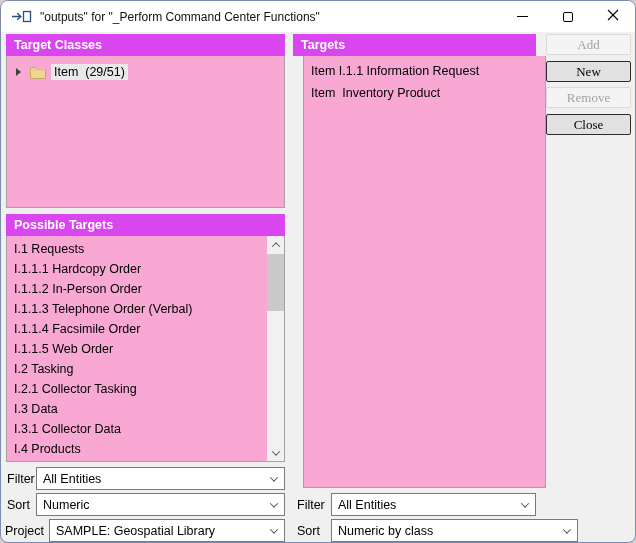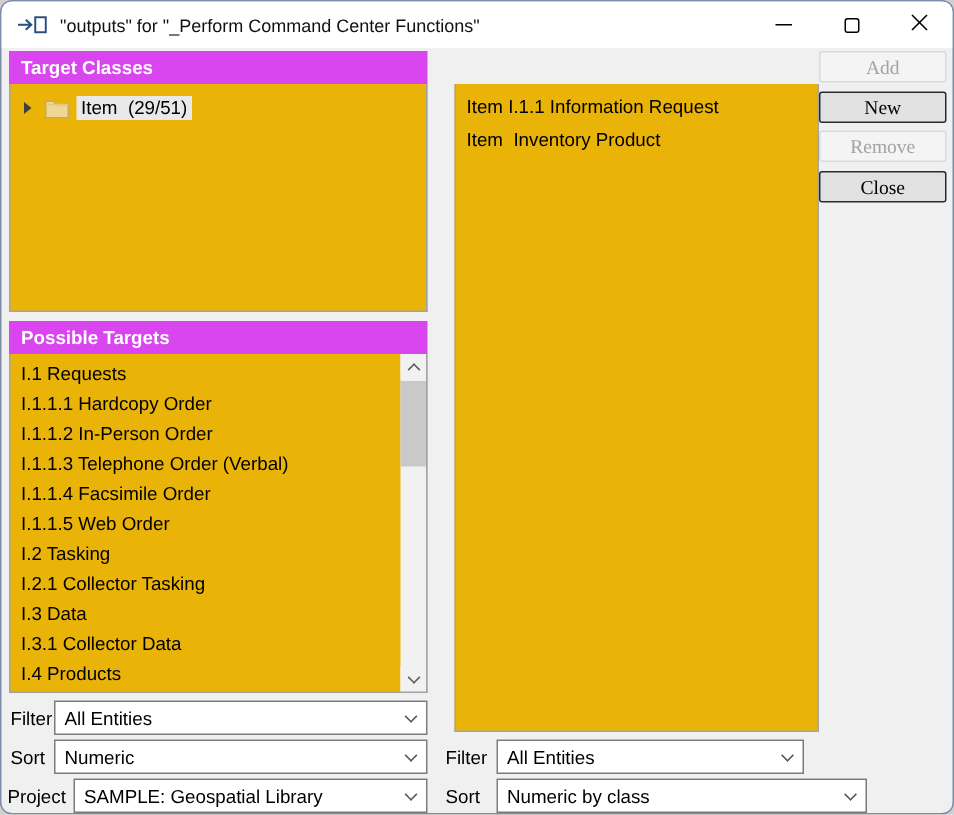--- a/index.html
+++ b/index.html
@@ -24,21 +24,21 @@
   .max-glyph{width:10px;height:10px;border:1px solid #000;border-radius:2px;display:block;}
   
   .hdr{
     position:absolute;height:22px;background:#d946ef;color:#fff;
     font-weight:bold;font-size:12.5px;line-height:22px;padding-left:8px;
   }
   #tc-hdr{left:5px;top:33px;width:279px;}
   #targets-hdr{left:292px;top:33px;width:243px;}
   #pt-hdr{left:5px;top:213px;width:279px;}
   
-  .listbox{position:absolute;background:#eab308;border:1px solid #a3a3a3;border-top:none;}
+  .listbox{position:absolute;background:#f9a8d4;border:1px solid #a3a3a3;border-top:none;}
   #tc-list{left:5px;top:55px;width:279px;height:152px;}
   #targets-list{left:292px;top:55px;width:243px;height:432px;padding-top:4px;margin-left:10px;}
   #pt-list{left:5px;top:235px;width:279px;height:226px;overflow:hidden;}
   .list-item{line-height:21px;padding-left:7px;white-space:pre;font-size:12.5px;}
   #targets-list .list-item{line-height:22px;}
   #pt-items{position:absolute;left:0;top:3px;right:17px;}
   #pt-items .list-item{line-height:20px;}
   
   .tree-row{display:flex;align-items:center;height:22px;margin-top:5px;padding-left:9px;}
   .expand-arrow{width:0;height:0;border-left:5px solid #404040;border-top:4px solid transparent;border-bottom:4px solid transparent;}
@@ -109,20 +109,21 @@
       <span class="folder">
         <svg width="16" height="13" viewBox="0 0 16 13">
           <path d="M0.5 1.5 h5.2 l1.6 2.2 h8.2 v8.8 h-15 z" fill="#f0d695" stroke="#c9a85c"></path>
           <path d="M0.5 3.7 h15" stroke="#e2c785" fill="none"></path>
         </svg>
       </span>
       <span class="tree-label">Item  (29/51)</span>
     </div>
   </div>
 
+  <div id="targets-hdr" class="hdr">Targets</div>
   <div id="targets-list" class="listbox">
     <div class="list-item">Item I.1.1 Information Request</div>
     <div class="list-item">Item  Inventory Product</div>
   </div>
 
   <div id="pt-hdr" class="hdr">Possible Targets</div>
   <div id="pt-list" class="listbox">
     <div id="pt-items">
       <div class="list-item">I.1 Requests</div>
       <div class="list-item">I.1.1.1 Hardcopy Order</div>

